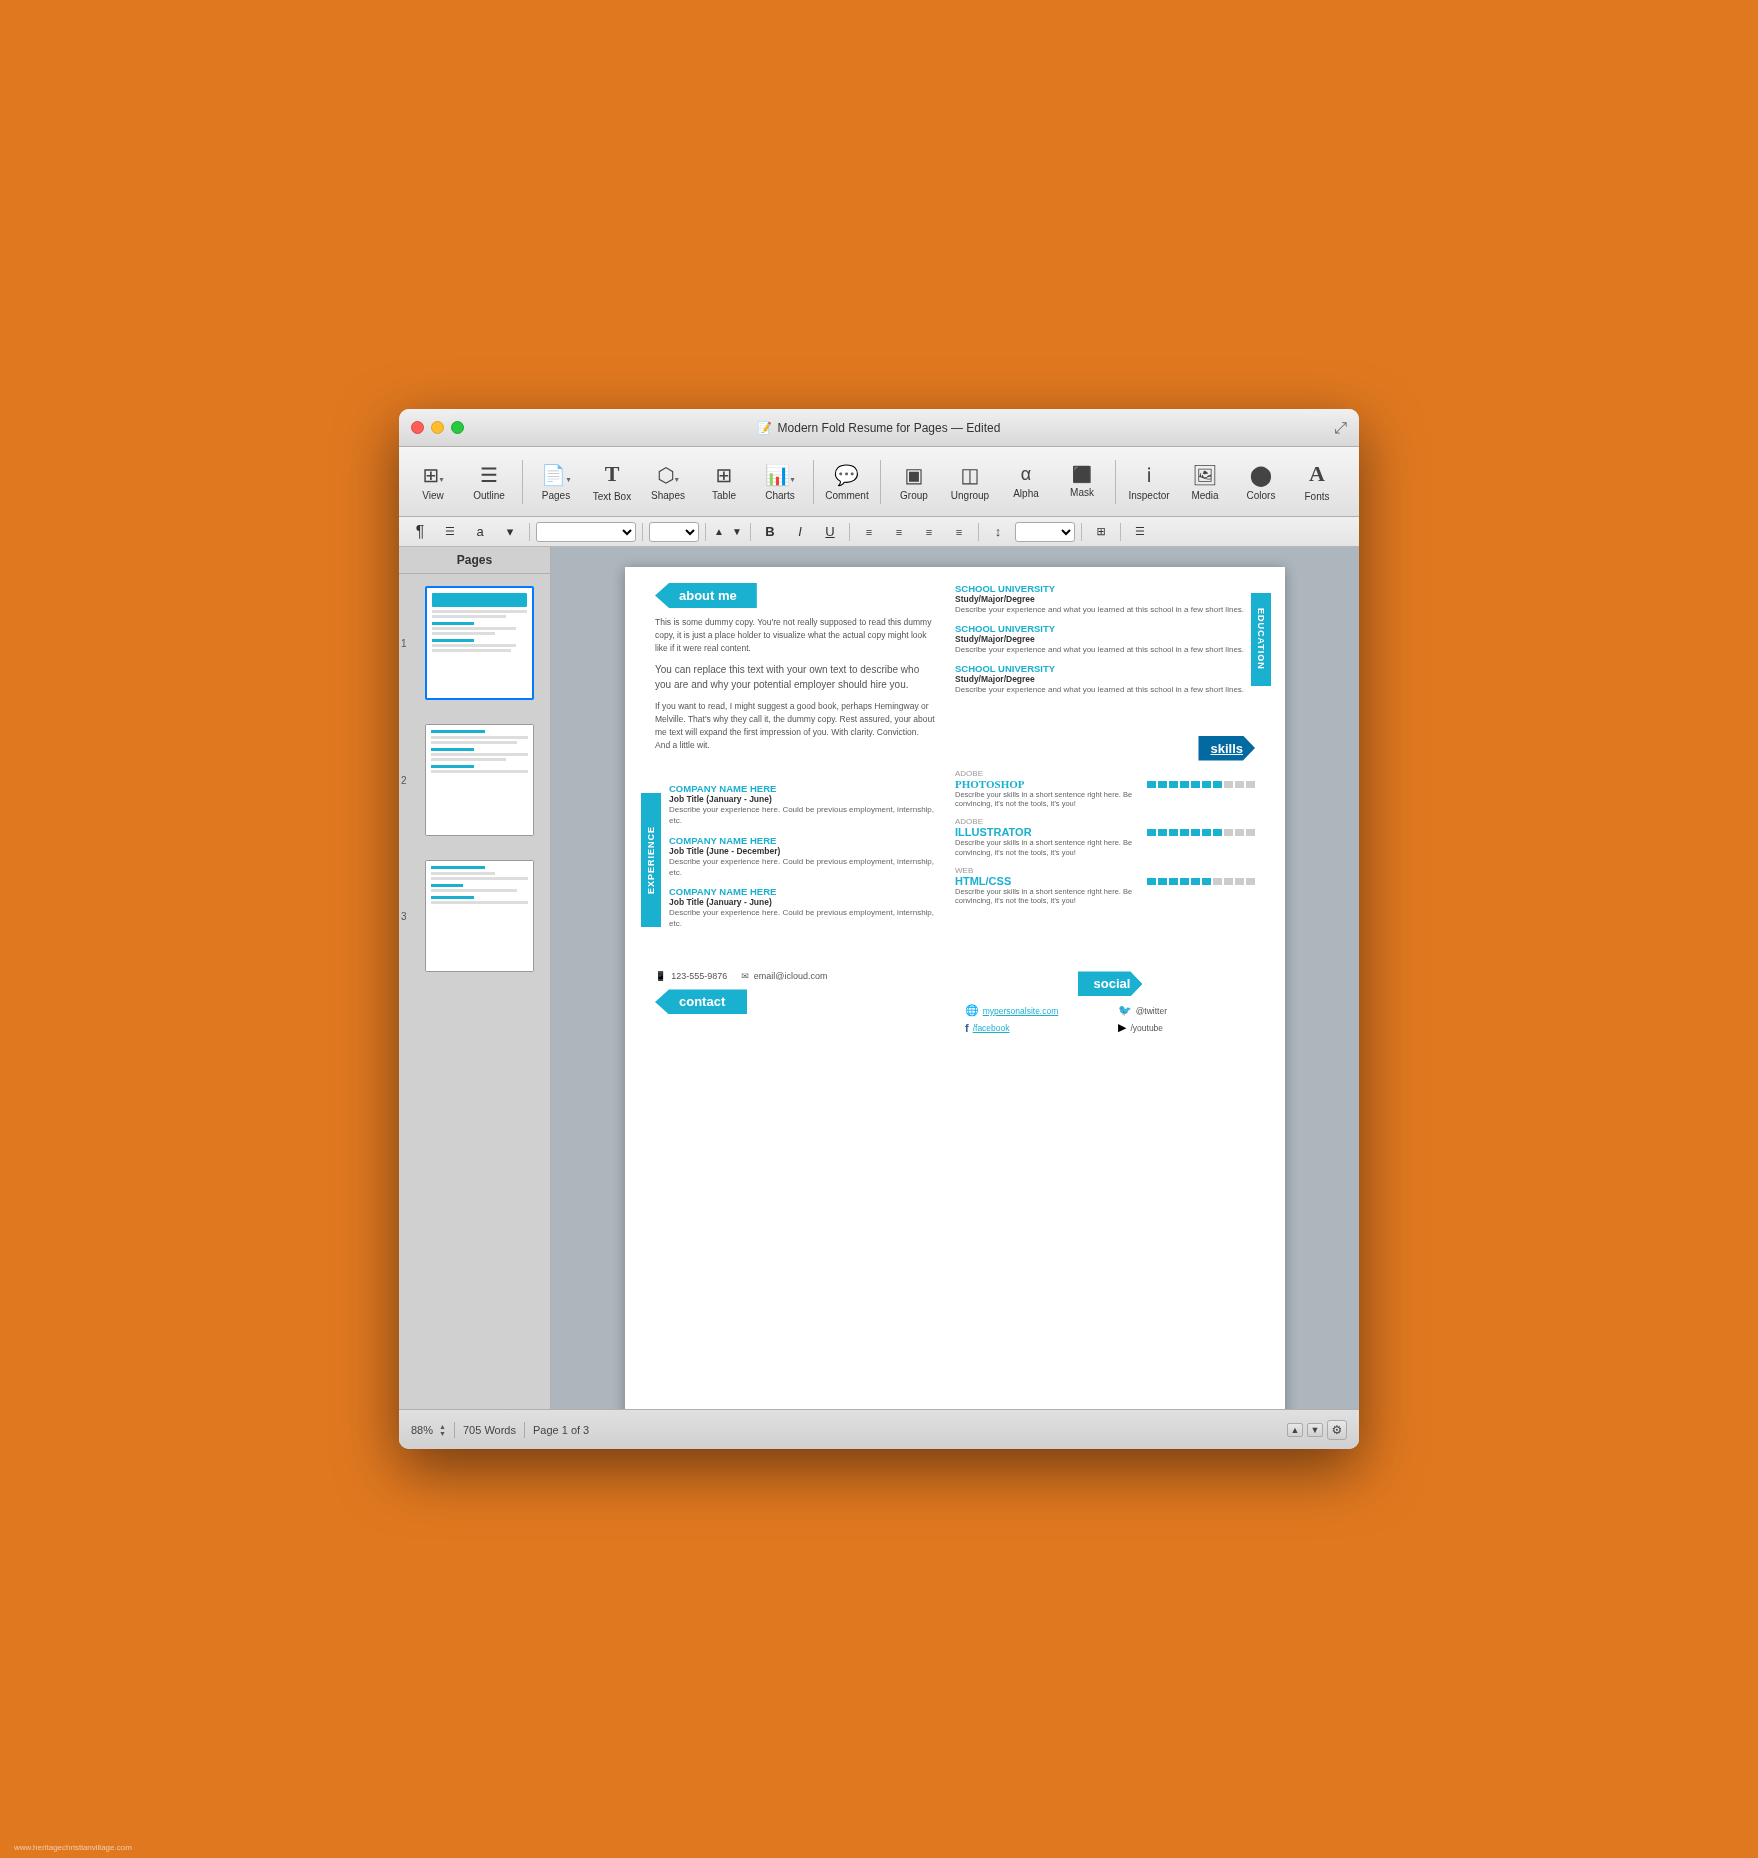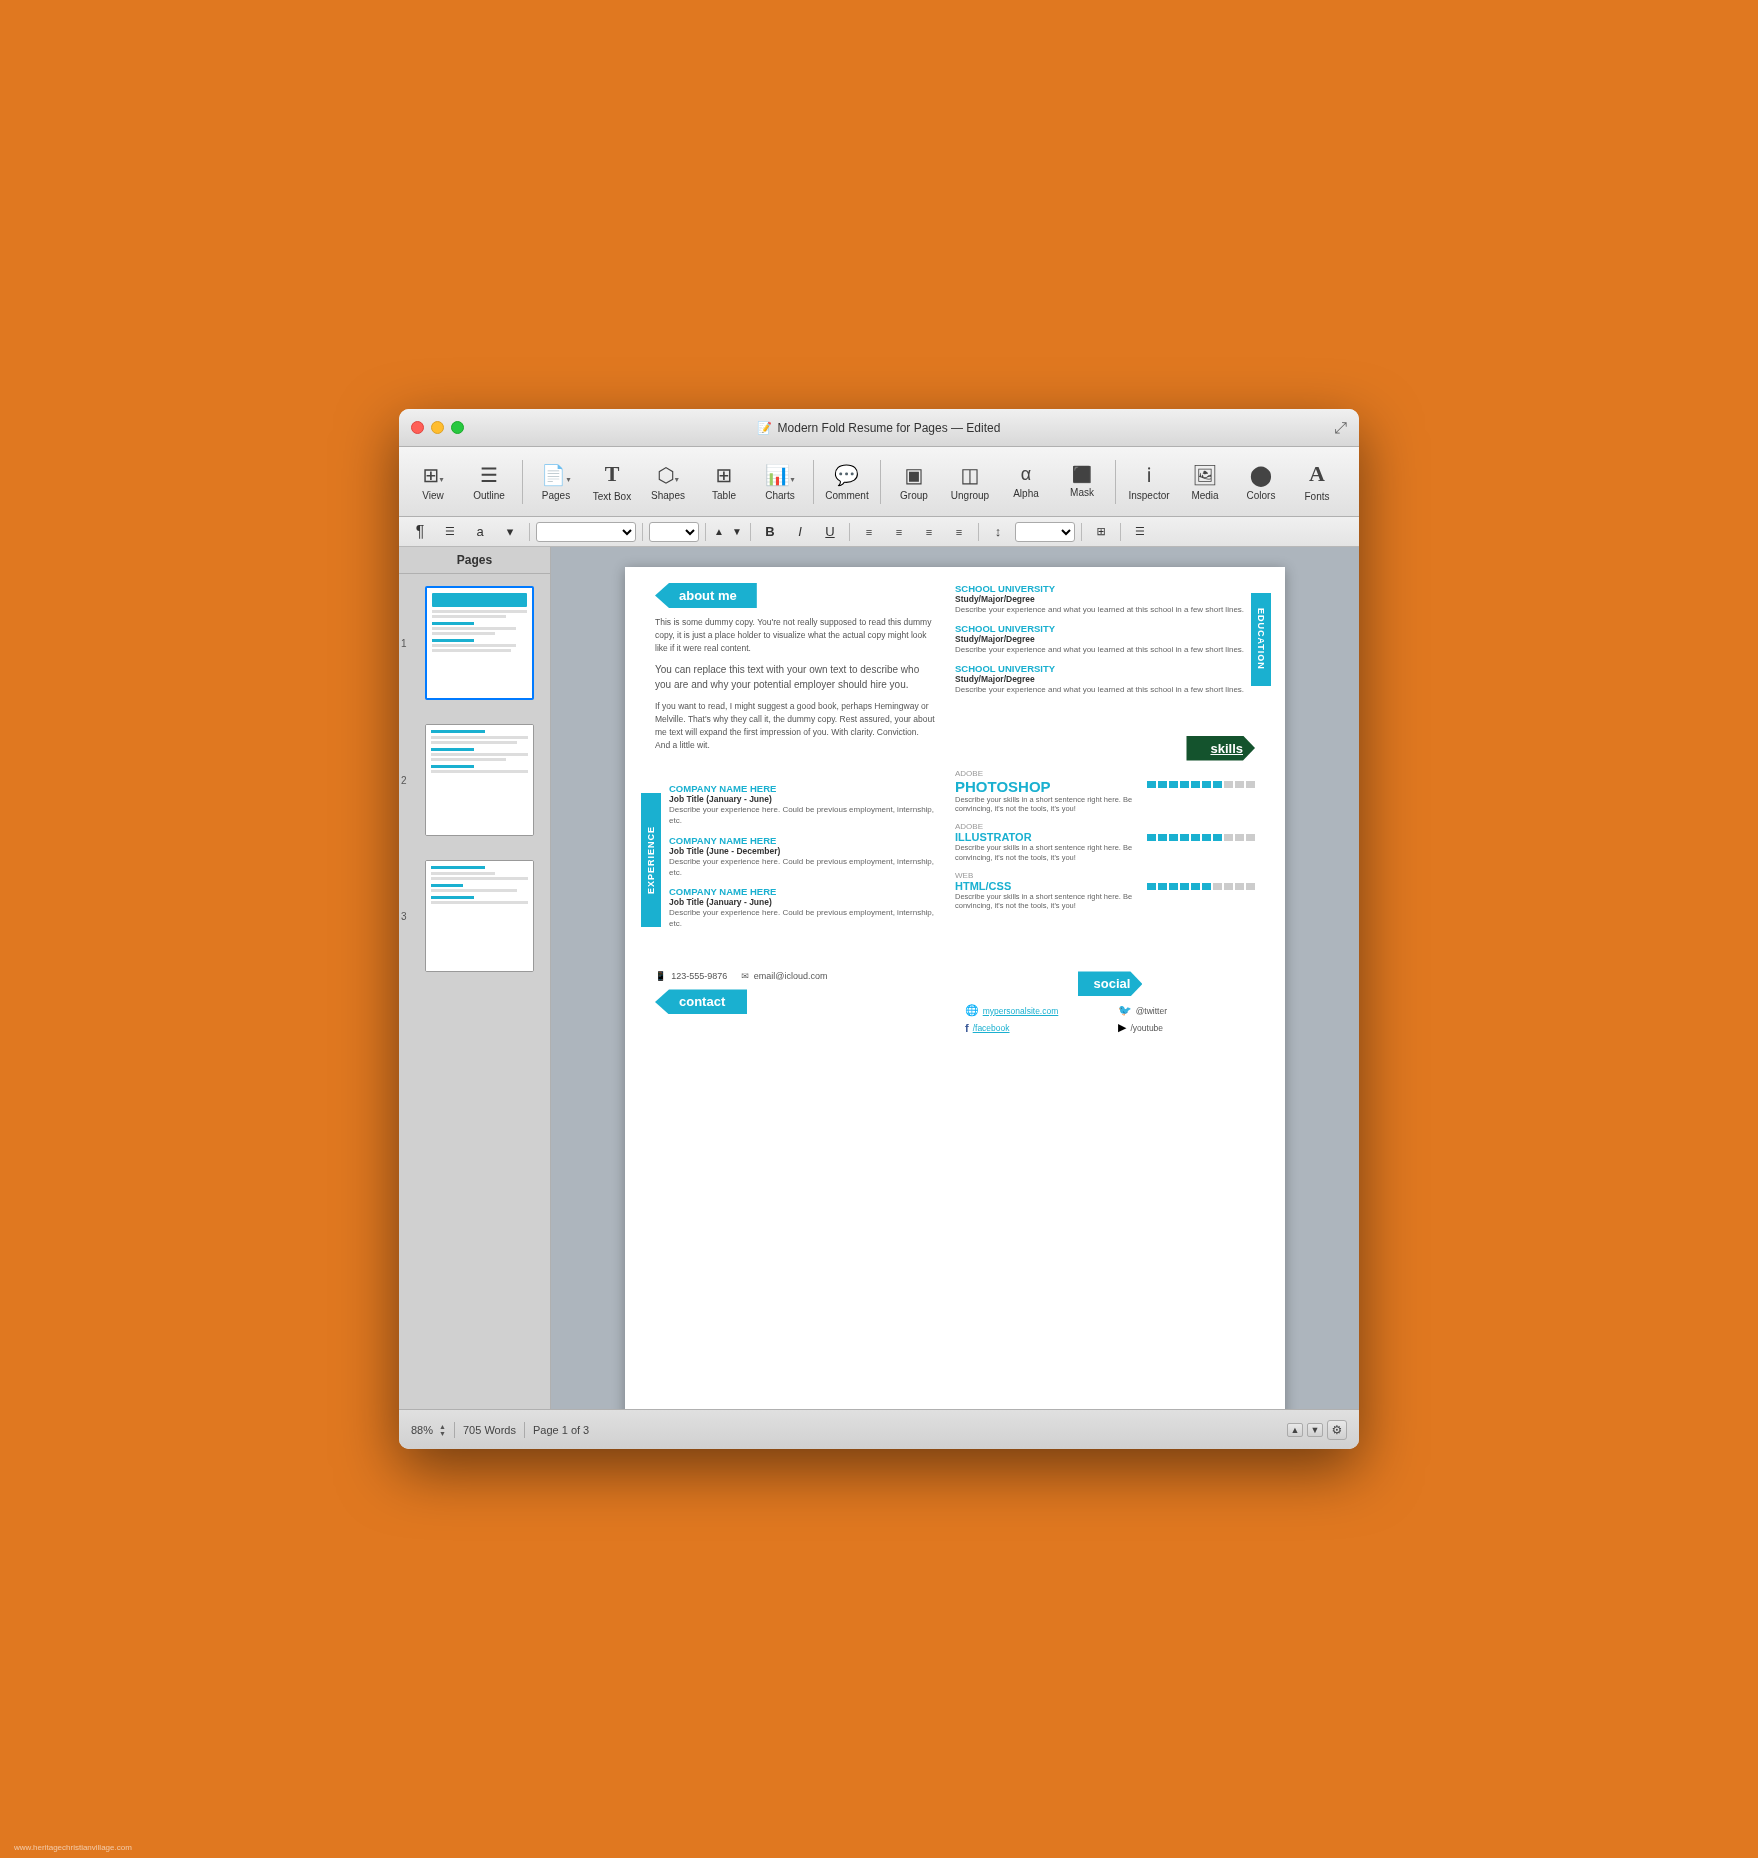--- a/index.html
+++ b/index.html
@@ -491,27 +491,27 @@
                   <div style="font-size:8.5px;font-weight:700;color:#333;">Study/Major/Degree</div>
                   <div style="font-size:8px;color:#666;line-height:1.4;">Describe your experience and what you learned at this school in a few short lines.</div>
                 </div>
               </div>
             </div>
 
             <div style="height:24px;"></div>
 
             <div style="position:relative;">
               <div style="display:flex;justify-content:flex-end;margin-bottom:8px;">
-                <div style="display:inline-block;background:#14532d;color:white;padding:5px 12px 5px 24px;font-size:13px;font-weight:600;clip-path:polygon(0 0,calc(100% - 12px) 0,100% 50%,calc(100% - 12px) 100%,0 100%);text-decoration:underline;">skills</div>
+                <div style="display:inline-block;background:#0369a1;color:white;padding:5px 12px 5px 12px;font-size:13px;font-weight:600;clip-path:polygon(0 0,calc(100% - 12px) 0,100% 50%,calc(100% - 12px) 100%,0 100%);text-decoration:underline;">skills</div>
               </div>
 
               <div style="margin-bottom:8px;display:flex;gap:10px;align-items:flex-start;">
                 <div style="flex:1;">
                   <div style="font-size:8px;color:#999;text-transform:uppercase;">ADOBE</div>
-                  <div style="font-size:15px;font-weight:700;color:#1ab0d0;text-transform:uppercase;">PHOTOSHOP</div>
+                  <div style="font-size:11px;font-weight:700;color:#1ab0d0;text-transform:uppercase;font-family:Liberation Serif, serif;">PHOTOSHOP</div>
                   <div style="font-size:7.5px;color:#666;line-height:1.3;">Describe your skills in a short sentence right here. Be convincing, it's not the tools, it's you!</div>
                 </div>
                 <div style="display:flex;gap:2px;align-items:center;margin-top:12px;flex-shrink:0;">
                   <div style="width:9px;height:7px;background:#1ab0d0;"></div>
                   <div style="width:9px;height:7px;background:#1ab0d0;"></div>
                   <div style="width:9px;height:7px;background:#1ab0d0;"></div>
                   <div style="width:9px;height:7px;background:#1ab0d0;"></div>
                   <div style="width:9px;height:7px;background:#1ab0d0;"></div>
                   <div style="width:9px;height:7px;background:#1ab0d0;"></div>
                   <div style="width:9px;height:7px;background:#1ab0d0;"></div>

